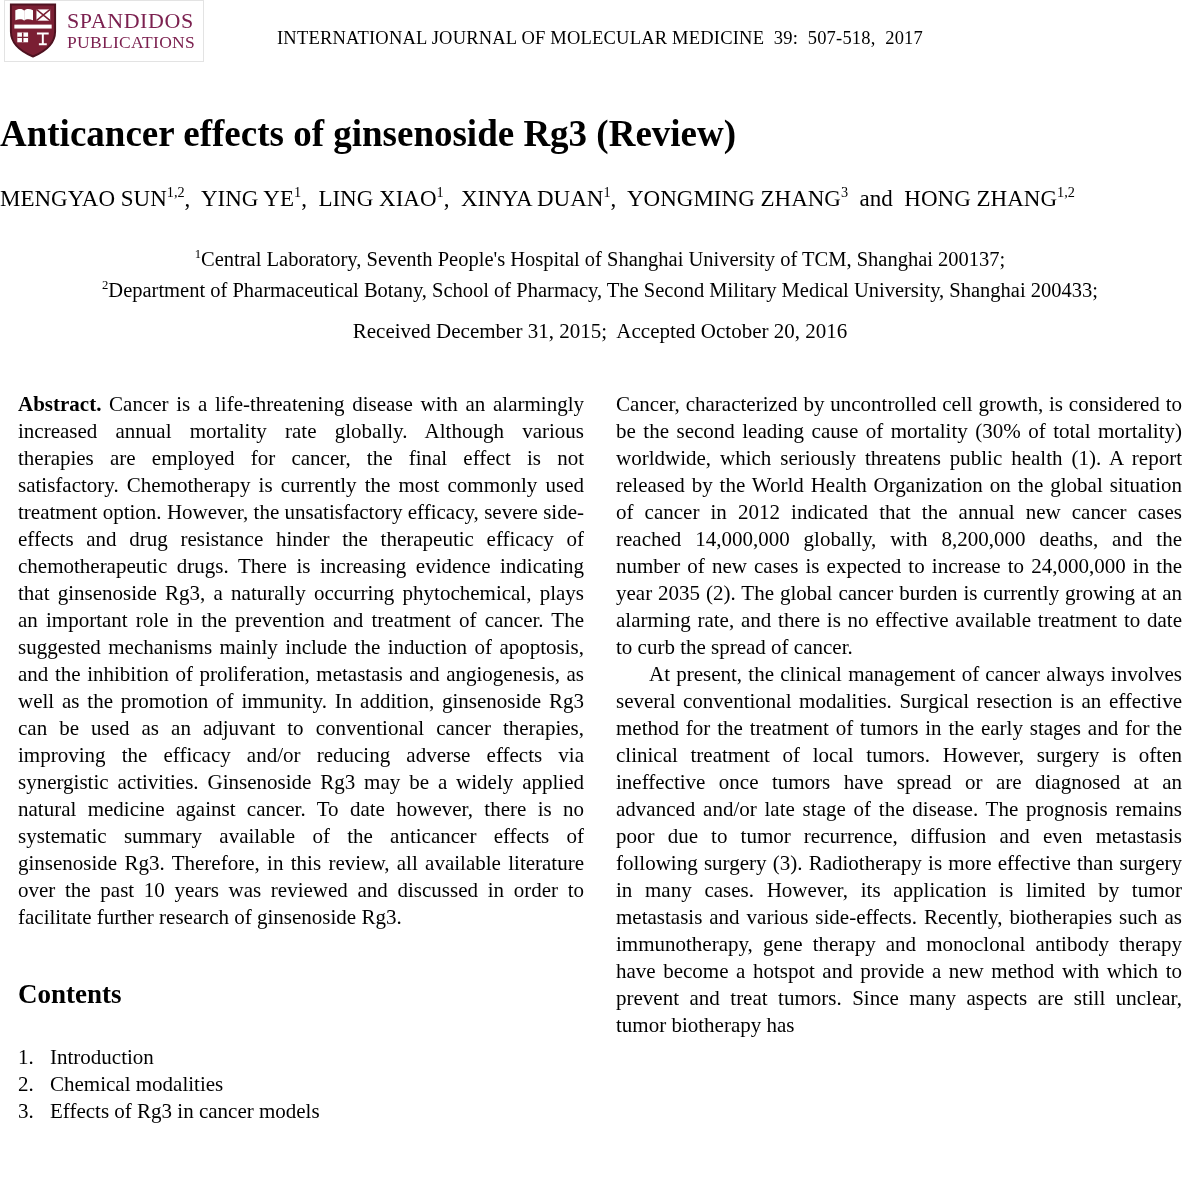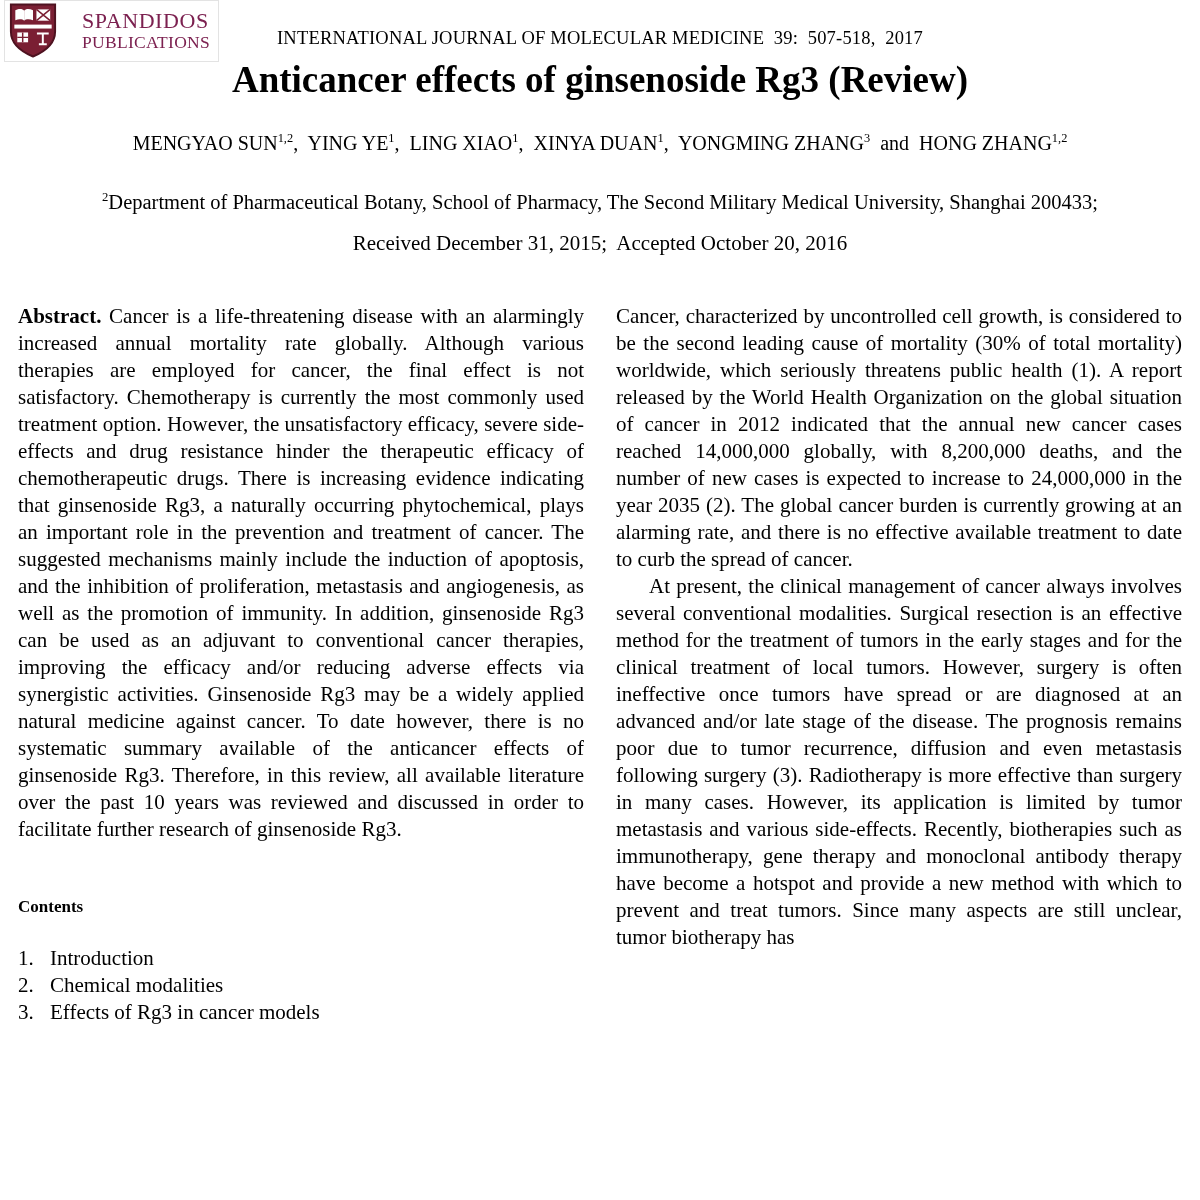--- a/index.html
+++ b/index.html
@@ -13,46 +13,46 @@
   html,body { background:#f0f0f0; }
   body { font-family:"Liberation Serif","DejaVu Serif",serif; color:var(--text); }
   .page {
     width:1200px; height:1200px; overflow:hidden;
     background:var(--background); position:relative; margin:0 auto;
   }
   
   .masthead { position:relative; height:58px; }
   .logo {
     position:absolute; left:4px; top:0;
-    display:flex; align-items:center; gap:24px;
+    display:flex; align-items:center; gap:9px;
     padding:2px 8px 3px 3px; border:1px solid #e3e3e3; background:#fff;
   }
   .crest { width:50px; height:55px; display:block; }
   .logo-text { display:flex; flex-direction:column; line-height:1.08; color:var(--brand-text); }
   .logo-line1 { font-size:22px; letter-spacing:0.6px; }
   .logo-line2 { font-size:17.5px; letter-spacing:0.3px; }
   .journal-line {
     text-align:center; padding-top:28px; font-size:18.5px;
     letter-spacing:0.2px; white-space:pre-wrap;
   }
   
-  .title { text-align:center; font-size:37px; font-weight:bold; line-height:1.2; }
-  .authors { text-align:center; font-size:20px; margin-top:30px; white-space:pre-wrap; }
+  .title { text-align:left; font-size:37px; font-weight:bold; margin-top:54px; line-height:1.2; }
+  .authors { text-align:left; font-size:23px; margin-top:30px; white-space:pre-wrap; }
   .authors sup, .affiliations sup { font-size:0.62em; line-height:0; }
   .affiliations { text-align:center; font-size:20.5px; margin-top:32px; line-height:31px; }
   .received { text-align:center; font-size:21px; margin-top:13px; white-space:pre-wrap; }
   .doi { text-align:center; font-size:21px; margin-top:34px; }
   
   .columns { display:flex; gap:32px; padding:0 18px; margin-top:47px; }
   .col { flex:1; font-size:21px; line-height:27px; text-align:justify; min-width:0; }
   .section-heading { font-weight:bold; font-size:21px; text-align:left; margin-bottom:26px; }
   .b { font-weight:bold;font-family:Liberation Serif, serif; }
   .body-para { margin:0; }
   .indent-para { text-indent:33px; }
-  .contents-heading { font-weight:bold; font-size:17px; text-align:left; margin-top:50px; margin-bottom:25px; }
+  .contents-heading { font-weight:bold; font-size:27px; text-align:left; margin-top:50px; margin-bottom:36px; }
   .toc-row { display:flex; text-align:left; }
   .toc-num { width:32px; flex:none; }
 </style>
 </head>
 <body>
 
 <div class="page">
 
   <header class="masthead">
     <div class="logo">
@@ -73,20 +73,21 @@
       </div>
     </div>
     <div class="journal-line">INTERNATIONAL JOURNAL OF MOLECULAR MEDICINE  39:  507-518,  2017</div>
   </header>
 
   <h1 class="title">Anticancer effects of ginsenoside Rg3 (Review)</h1>
 
   <div class="authors"><span>MENGYAO SUN</span><sup>1,2</sup>,  <span>YING YE</span><sup>1</sup>,  <span>LING XIAO</span><sup>1</sup>,  <span>XINYA DUAN</span><sup>1</sup>,  <span>YONGMING ZHANG</span><sup>3</sup>  and  <span>HONG ZHANG</span><sup>1,2</sup></div>
 
   <div class="affiliations">
+      <div><sup>1</sup>Central Laboratory, Seventh People's Hospital of Shanghai University of TCM, Shanghai 200137;</div>
       <div><sup>2</sup>Department of Pharmaceutical Botany, School of Pharmacy, The Second Military Medical University, Shanghai 200433;</div>
     </div>
 
   <div class="received">Received December 31, 2015;  Accepted October 20, 2016</div>
 
 
   <div class="columns">
 
     <div class="col">
       <p class="body-para"><span class="b">Abstract.</span> <span>Cancer is a life-threatening disease with an alarmingly increased annual mortality rate globally. Although various therapies are employed for cancer, the final effect is not satisfactory. Chemotherapy is currently the most commonly used treatment option. However, the unsatisfactory efficacy, severe side-effects and drug resistance hinder the therapeutic efficacy of chemotherapeutic drugs. There is increasing evidence indicating that ginsenoside Rg3, a naturally occurring phytochemical, plays an important role in the prevention and treatment of cancer. The suggested mechanisms mainly include the induction of apoptosis, and the inhibition of proliferation, metastasis and angiogenesis, as well as the promotion of immunity. In addition, ginsenoside Rg3 can be used as an adjuvant to conventional cancer therapies, improving the efficacy and/or reducing adverse effects via synergistic activities. Ginsenoside Rg3 may be a widely applied natural medicine against cancer. To date however, there is no systematic summary available of the anticancer effects of ginsenoside Rg3. Therefore, in this review, all available literature over the past 10 years was reviewed and discussed in order to facilitate further research of ginsenoside Rg3.</span></p>

